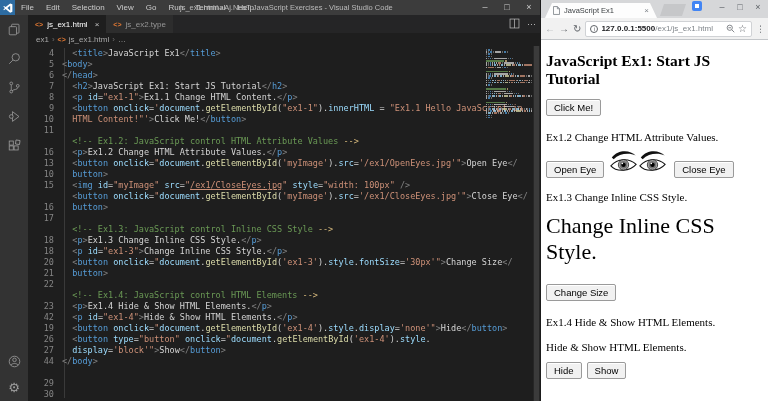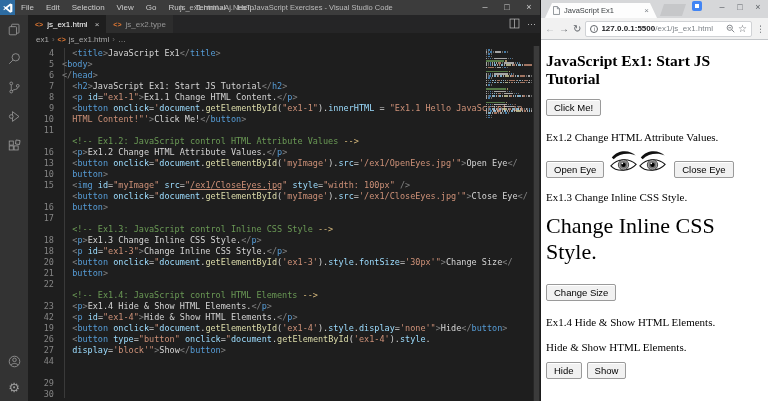--- a/index.html
+++ b/index.html
@@ -265,20 +265,21 @@
           <div class="crow"><span style="color: rgb(212, 212, 212);">  </span><span style="color: rgb(128, 128, 128);">&lt;</span><span style="color: rgb(86, 156, 214);">p</span><span style="color: rgb(212, 212, 212);"> </span><span style="color: rgb(156, 220, 254);">id</span><span style="color: rgb(212, 212, 212);">=</span><span style="color: rgb(206, 145, 120);">"ex1-3"</span><span style="color: rgb(128, 128, 128);">&gt;</span><span style="color: rgb(212, 212, 212);">Change Inline CSS Style.</span><span style="color: rgb(128, 128, 128);">&lt;/</span><span style="color: rgb(86, 156, 214);">p</span><span style="color: rgb(128, 128, 128);">&gt;</span></div>
           <div class="crow"><span style="color: rgb(212, 212, 212);">  </span><span style="color: rgb(128, 128, 128);">&lt;</span><span style="color: rgb(86, 156, 214);">button</span><span style="color: rgb(212, 212, 212);"> </span><span style="color: rgb(156, 220, 254);">onclick</span><span style="color: rgb(212, 212, 212);">=</span><span style="color: rgb(206, 145, 120);">"</span><span style="color: rgb(156, 220, 254);">document</span><span style="color: rgb(212, 212, 212);">.</span><span style="color: rgb(220, 220, 170);">getElementById</span><span style="color: rgb(212, 212, 212);">(</span><span style="color: rgb(206, 145, 120);">'ex1-3'</span><span style="color: rgb(212, 212, 212);">).</span><span style="color: rgb(156, 220, 254);">style</span><span style="color: rgb(212, 212, 212);">.</span><span style="color: rgb(156, 220, 254);">fontSize</span><span style="color: rgb(212, 212, 212);">=</span><span style="color: rgb(206, 145, 120);">'30px'"</span><span style="color: rgb(128, 128, 128);">&gt;</span><span style="color: rgb(212, 212, 212);">Change Size</span><span style="color: rgb(128, 128, 128);">&lt;/</span></div>
           <div class="crow"><span style="color: rgb(212, 212, 212);">  </span><span style="color: rgb(86, 156, 214);">button</span><span style="color: rgb(128, 128, 128);">&gt;</span></div>
           <div class="crow"></div>
           <div class="crow"><span style="color: rgb(106, 153, 85);">  &lt;!-- Ex1.4: JavaScript control HTML Elements </span><span style="color: rgb(215, 186, 125);">--&gt;</span></div>
           <div class="crow"><span style="color: rgb(212, 212, 212);">  </span><span style="color: rgb(128, 128, 128);">&lt;</span><span style="color: rgb(86, 156, 214);">p</span><span style="color: rgb(128, 128, 128);">&gt;</span><span style="color: rgb(212, 212, 212);">Ex1.4 Hide &amp; Show HTML Elements.</span><span style="color: rgb(128, 128, 128);">&lt;/</span><span style="color: rgb(86, 156, 214);">p</span><span style="color: rgb(128, 128, 128);">&gt;</span></div>
           <div class="crow"><span style="color: rgb(212, 212, 212);">  </span><span style="color: rgb(128, 128, 128);">&lt;</span><span style="color: rgb(86, 156, 214);">p</span><span style="color: rgb(212, 212, 212);"> </span><span style="color: rgb(156, 220, 254);">id</span><span style="color: rgb(212, 212, 212);">=</span><span style="color: rgb(206, 145, 120);">"ex1-4"</span><span style="color: rgb(128, 128, 128);">&gt;</span><span style="color: rgb(212, 212, 212);">Hide &amp; Show HTML Elements.</span><span style="color: rgb(128, 128, 128);">&lt;/</span><span style="color: rgb(86, 156, 214);">p</span><span style="color: rgb(128, 128, 128);">&gt;</span></div>
           <div class="crow"><span style="color: rgb(212, 212, 212);">  </span><span style="color: rgb(128, 128, 128);">&lt;</span><span style="color: rgb(86, 156, 214);">button</span><span style="color: rgb(212, 212, 212);"> </span><span style="color: rgb(156, 220, 254);">onclick</span><span style="color: rgb(212, 212, 212);">=</span><span style="color: rgb(206, 145, 120);">"</span><span style="color: rgb(156, 220, 254);">document</span><span style="color: rgb(212, 212, 212);">.</span><span style="color: rgb(220, 220, 170);">getElementById</span><span style="color: rgb(212, 212, 212);">(</span><span style="color: rgb(206, 145, 120);">'ex1-4'</span><span style="color: rgb(212, 212, 212);">).</span><span style="color: rgb(156, 220, 254);">style</span><span style="color: rgb(212, 212, 212);">.</span><span style="color: rgb(156, 220, 254);">display</span><span style="color: rgb(212, 212, 212);">=</span><span style="color: rgb(206, 145, 120);">'none'"</span><span style="color: rgb(128, 128, 128);">&gt;</span><span style="color: rgb(212, 212, 212);">Hide</span><span style="color: rgb(128, 128, 128);">&lt;/</span><span style="color: rgb(86, 156, 214);">button</span><span style="color: rgb(128, 128, 128);">&gt;</span></div>
           <div class="crow"><span style="color: rgb(212, 212, 212);">  </span><span style="color: rgb(128, 128, 128);">&lt;</span><span style="color: rgb(86, 156, 214);">button</span><span style="color: rgb(212, 212, 212);"> </span><span style="color: rgb(156, 220, 254);">type</span><span style="color: rgb(212, 212, 212);">=</span><span style="color: rgb(206, 145, 120);">"button"</span><span style="color: rgb(212, 212, 212);"> </span><span style="color: rgb(156, 220, 254);">onclick</span><span style="color: rgb(212, 212, 212);">=</span><span style="color: rgb(206, 145, 120);">"</span><span style="color: rgb(156, 220, 254);">document</span><span style="color: rgb(212, 212, 212);">.</span><span style="color: rgb(220, 220, 170);">getElementById</span><span style="color: rgb(212, 212, 212);">(</span><span style="color: rgb(206, 145, 120);">'ex1-4'</span><span style="color: rgb(212, 212, 212);">).</span><span style="color: rgb(156, 220, 254);">style</span><span style="color: rgb(212, 212, 212);">.</span></div>
           <div class="crow"><span style="color: rgb(212, 212, 212);">  </span><span style="color: rgb(156, 220, 254);">display</span><span style="color: rgb(212, 212, 212);">=</span><span style="color: rgb(206, 145, 120);">'block'"</span><span style="color: rgb(128, 128, 128);">&gt;</span><span style="color: rgb(212, 212, 212);">Show</span><span style="color: rgb(128, 128, 128);">&lt;/</span><span style="color: rgb(86, 156, 214);">button</span><span style="color: rgb(128, 128, 128);">&gt;</span></div>
+          <div class="crow"><span style="color: rgb(128, 128, 128);">&lt;/</span><span style="color: rgb(86, 156, 214);">body</span><span style="color: rgb(128, 128, 128);">&gt;</span></div>
         </div>
       <div class="minimap">
           <div class="mmrow">
             <span style="background: rgb(128, 128, 128); opacity: 0.75; width: 1px;"></span>
             <span style="background: rgb(86, 156, 214); opacity: 0.75; width: 1.6px;"></span>
             <span style="background: rgb(128, 128, 128); opacity: 0.75; width: 1px;"></span>
           </div>
           <div class="mmrow">
             <span style="background: rgb(212, 212, 212); opacity: 0.75; width: 1px;"></span>
             <span style="background: rgb(128, 128, 128); opacity: 0.75; width: 1px;"></span>

